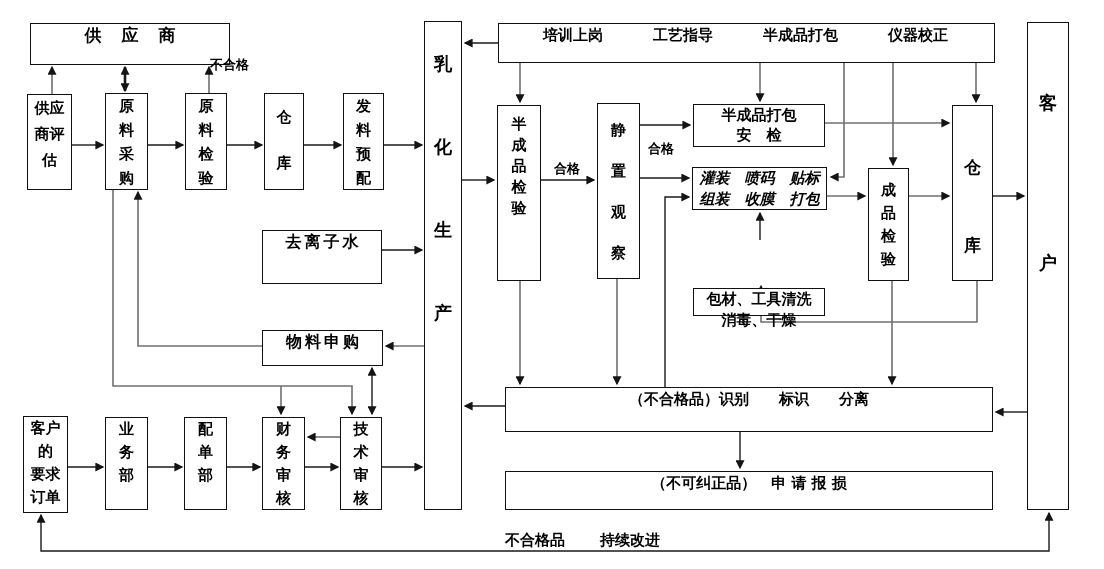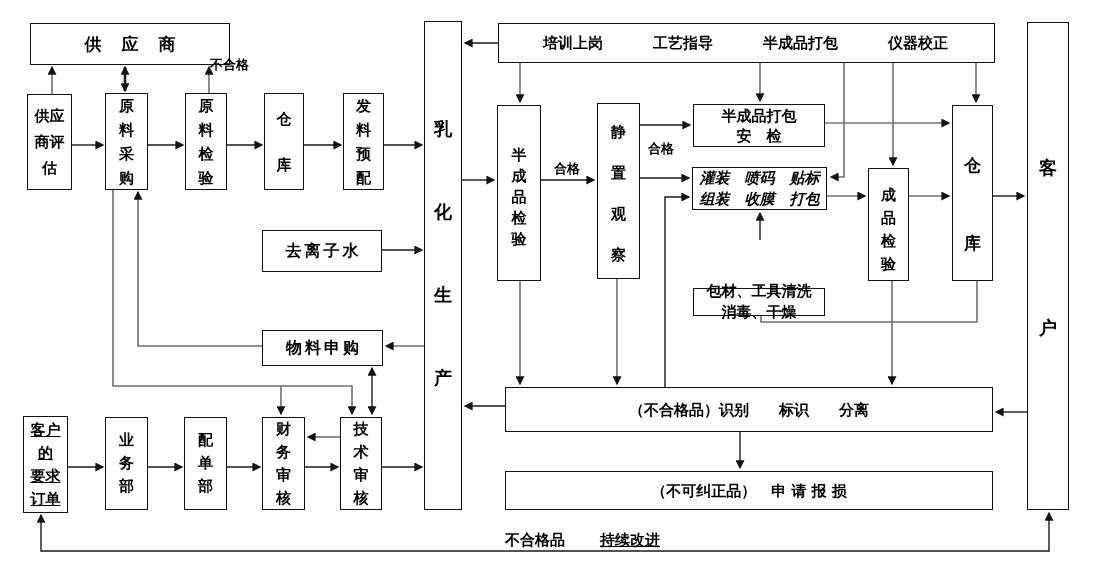--- a/index.html
+++ b/index.html
@@ -3,21 +3,21 @@
 <meta charset="utf-8">
 <style>
   html,body{margin:0;padding:0;background:#fff;}
   #stage{position:relative;width:1104px;height:569px;background:#fff;overflow:hidden;
          font-family:"DejaVu Sans","Liberation Sans",sans-serif;color:#000;}
   #edges{position:absolute;left:0;top:0;width:1104px;height:569px;}
   .k{stroke:#1a1a1a;stroke-width:1.4;fill:none;}
   .g{stroke:#707070;stroke-width:1.6;fill:none;}
   .w{stroke-width:2.6;}
   .node{position:absolute;border:1.5px solid #111;background:#fff;box-sizing:border-box;
-        display:flex;align-items:center;justify-content:center;text-align:center;
+        display:flex;align-items:flex-start;justify-content:center;text-align:center;
         font-weight:700;font-size:15px;line-height:22px;}
   .lbl{white-space:pre-line;display:block;}
   .lh21 .lbl{line-height:21px;}
   .lh23 .lbl{line-height:23px;}
   .lh24 .lbl{line-height:24px;}
   .lh26 .lbl{line-height:26px;}
   .lh41 .lbl{line-height:41px;}
   .lh46 .lbl{line-height:46px;}
   .lh78 .lbl{line-height:78px;}
   .bigbar{font-size:18px;}
@@ -136,29 +136,29 @@
 产</span>
     </div>
 
   <div class="node trainbox" style="left:498px;top:23px;width:497px;height:40px;">
     <span>培训上岗</span>
     <span>工艺指导</span>
     <span>半成品打包</span>
     <span>仪器校正</span>
   </div>
 
-  <div class="node wide16" style="left:262px;top:230px;width:120px;height:42px;">
+  <div class="node wide16" style="left:262px;top:230px;width:120px;height:54px;">
     <span class="lbl">去离子水</span>
     </div>
 
   <div class="node wide16" style="left:262px;top:330px;width:121px;height:36px;">
     <span class="lbl">物料申购</span>
     </div>
 
-  <div class="node lh23" style="left:23px;top:416px;width:45px;height:97px;text-decoration:underline;">
+  <div class="node lh23" style="left:23px;top:416px;width:45px;height:97px;">
     <span class="lbl">客户
 的
 要求
 订单</span>
     </div>
 
   <div class="node lh23" style="left:105px;top:417px;width:43px;height:93px;">
     <span class="lbl">业
 务
 部</span>
@@ -236,15 +236,15 @@
     </div>
 
   <div class="node" style="left:505px;top:471px;width:488px;height:39px;">
     <span class="lbl">（不可纠正品）　申 请 报 损</span>
     </div>
 
   <span class="flab" style="left:210px;top:56px;">不合格</span>
   <span class="flab" style="left:554px;top:160px;">合格</span>
   <span class="flab" style="left:648px;top:140px;">合格</span>
   <span class="blab" style="left:505px;top:531px;">不合格品</span>
-  <span class="blab" style="left:600px;top:531px;text-decoration:underline;">持续改进</span>
+  <span class="blab" style="left:600px;top:531px;">持续改进</span>
 
 </div>
 
 </body></html>

